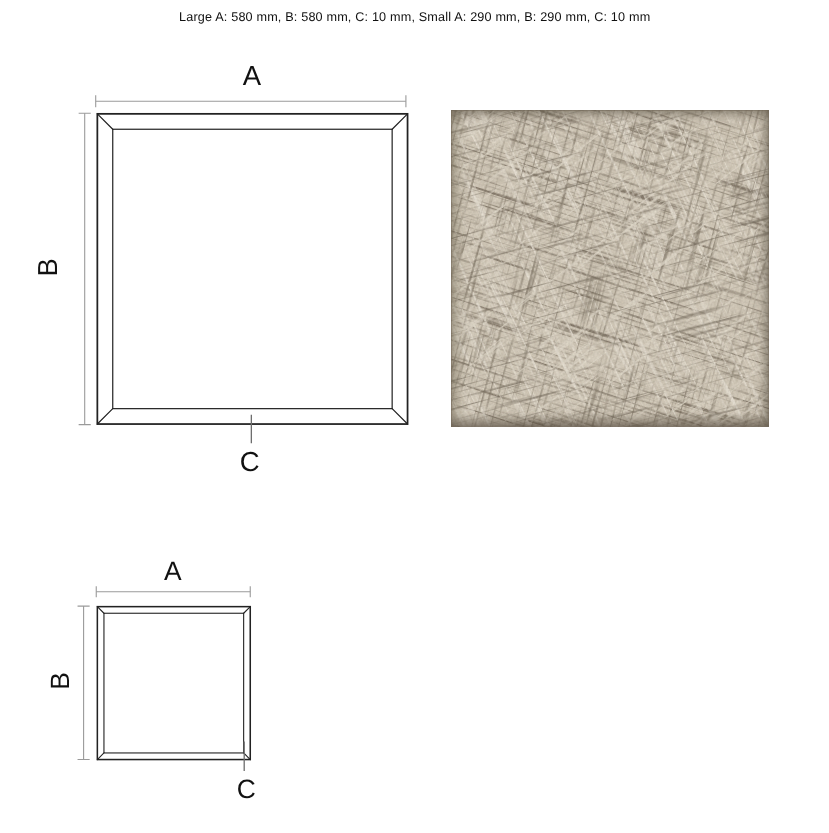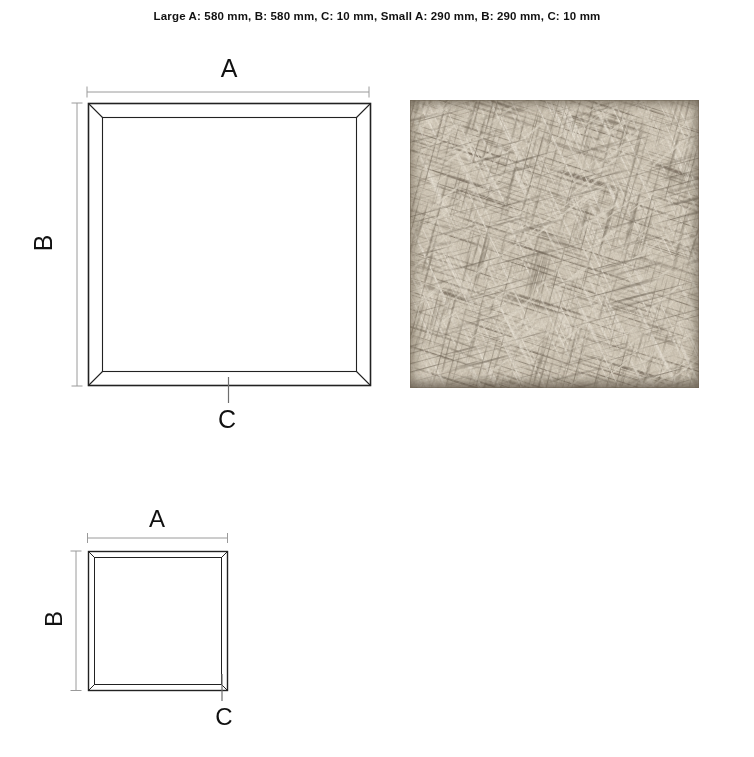--- a/index.html
+++ b/index.html
@@ -2,21 +2,21 @@
 <html><head>
 <meta charset="utf-8">
 <style>
   html,body { margin:0; padding:0; background:#ffffff; }
   .page {
     position:relative; width:754px; height:757px; background:#ffffff;
     font-family:"Liberation Sans", sans-serif; overflow:hidden;
   }
   .title {
     position:absolute; top:10px; left:0; width:754px;
-    text-align:center; font-size:11.5px; font-weight:700;
+    text-align:center; font-size:11.5px; font-weight:400;
     letter-spacing:.15px; color:#111;
   }
   .fig { position:absolute; }
   #fig-large { left:28px; top:54px; }
   #fig-small { left:40px; top:498px; }
   .fig text { font-family:"Liberation Sans", sans-serif; }
   .photo {
     position:absolute; left:410px; top:100px; width:289px; height:288px;
   }
   .photo svg { display:block; }

